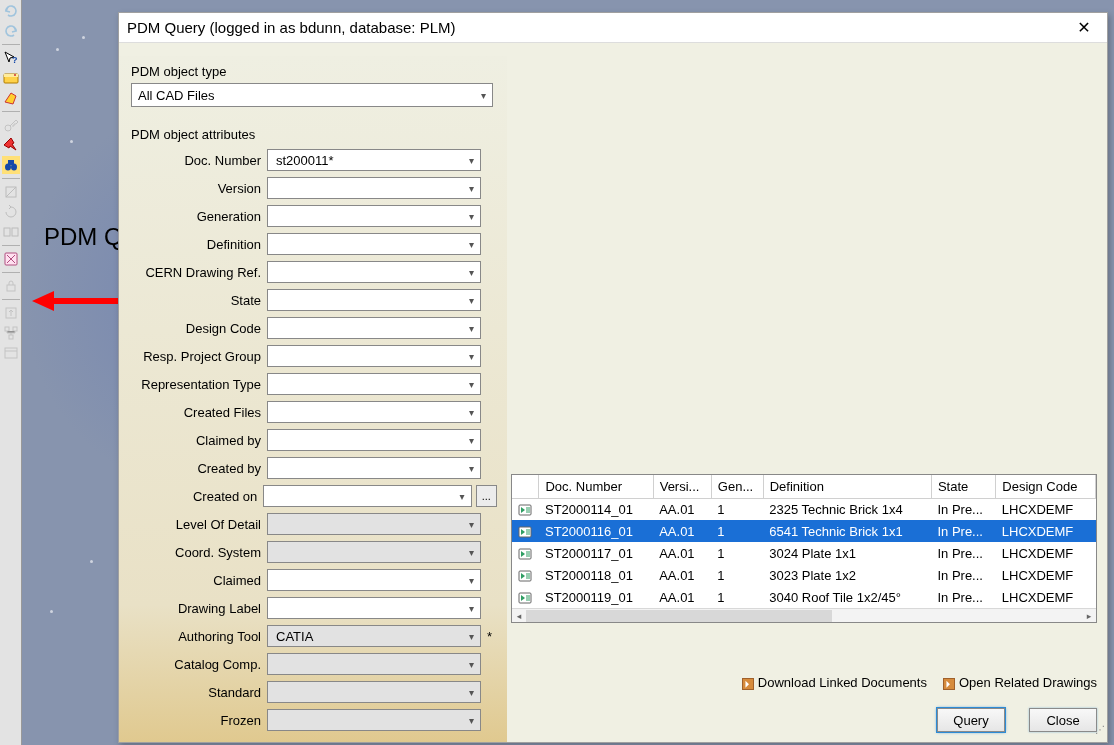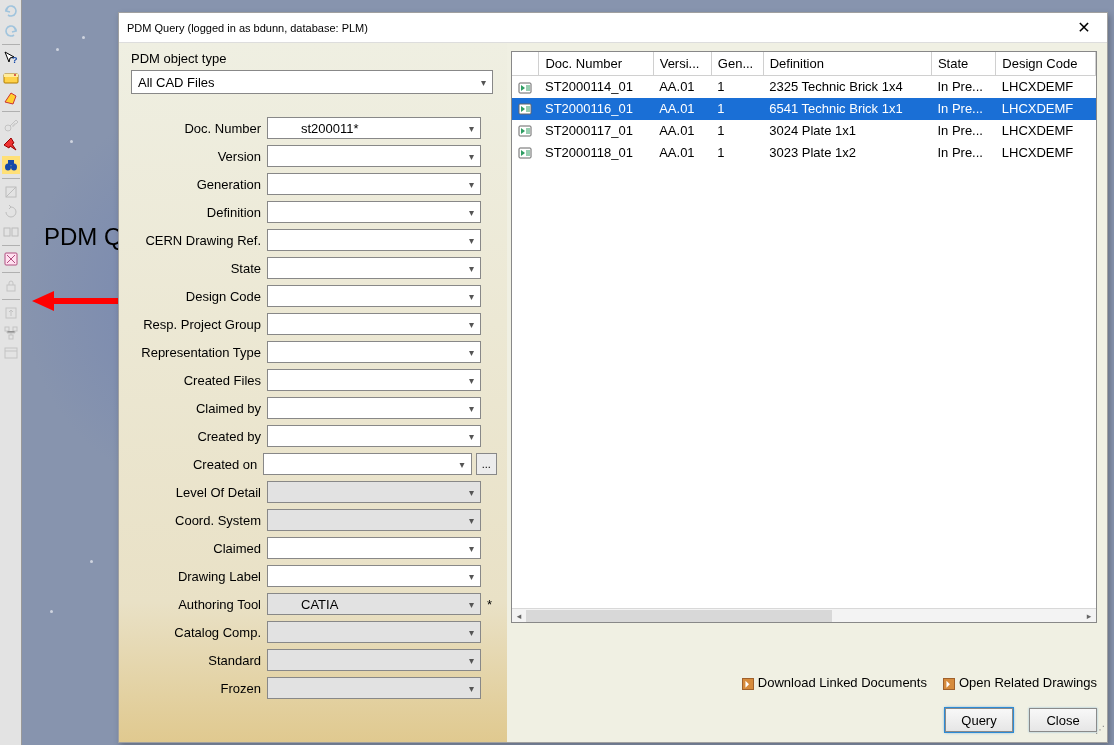--- a/index.html
+++ b/index.html
@@ -22,41 +22,41 @@
   
   .callout { position:absolute; left:44px; top:224px; font-size:24px;
              color:#000; line-height:1.1; font-weight:500;}
   .arrow { position:absolute; left:32px; top:288px; }
 
   
   .dialog { position:absolute; left:118px; top:12px; width:990px; height:731px;
             background:#f0f0e3; border:1px solid #a0a0a0; box-shadow:2px 3px 6px rgba(0,0,0,.25);}
   .titlebar { height:30px; background:#fff; display:flex; align-items:center;
               padding:0 8px; border-bottom:1px solid #ddd;}
-  .titlebar .title { flex:1; font-size:11px; }
+  .titlebar .title { flex:1; font-size:15px; }
   .titlebar .close { width:30px; text-align:center; font-size:16px; cursor:default; }
 
-  .body { display:flex; height:calc(100% - 30px);}
+  .body { display:flex; height:calc(100% - 30px);align-items:flex-end;}
 
   
   .attrpanel { width:388px; padding:8px 10px 8px 12px; display:flex; flex-direction:column;
                background:linear-gradient(180deg,#efefe2 0%, #e9e1c6 80%, #e0c98f 100%);
                position:relative;}
   .sectlabel { font-size:13px; margin-bottom:4px; }
   .type-combo { width:362px; height:24px; background:#fff; border:1px solid #888;
                 display:flex; align-items:center; padding:0 6px; justify-content:space-between;}
   .chev { font-size:10px; color:#555; }
   .attrsect { margin-top:20px; }
   .rows { display:flex; flex-direction:column; }
   .row { display:flex; align-items:center; height:28px; }
   .row .lbl { width:136px; text-align:right; padding-right:6px; font-size:13px;}
   .row .fld { width:214px; height:22px; background:#fff; border:1px solid #888;
               display:flex; align-items:center; padding:0 6px; justify-content:space-between;}
   .row .fld.grey { background:#e2e2e2; }
-  .row .fld input { border:none; outline:none; width:100%; font-size:13px; background:transparent;margin-left:25px;}
+  .row .fld input { border:none; outline:none; width:100%; font-size:13px; background:transparent;}
   .row .extra { width:22px; height:22px; margin-left:4px; background:#ececec;
                 border:1px solid #888; display:flex; align-items:center; justify-content:center;
                 font-size:11px;}
   .row .star { position:static; width:auto; height:auto; background:none; opacity:1;
                margin-left:6px; font-size:13px; }
 
   
   .results { flex:1; display:flex; flex-direction:column; padding:8px 10px 10px 4px;}
   .grid { flex:1; background:#fff; border:1px solid #888; overflow:hidden; display:flex; flex-direction:column;}
   table { width:100%; border-collapse:collapse; table-layout:fixed;}
@@ -78,21 +78,21 @@
                        background:#d8d8d8;}
 
   .linkrow { margin-top:52px; display:flex; justify-content:flex-end; gap:16px;
              font-size:13px; }
   .linkrow .chk { width:12px; height:12px; display:inline-block; background:#d68b3c;
                   border:1px solid #a0602a; margin-right:4px; vertical-align:middle;
                   position:relative;}
   .linkrow .chk::after{content:""; position:absolute; left:1px; top:1px;
                        border-left:5px solid #fff; border-top:5px solid transparent;
                        border-bottom:5px solid transparent; transform:scale(.7) translate(1px,-1px);}
-  .btnrow { margin-top:18px; display:flex; justify-content:flex-end; gap:16px;}
+  .btnrow { margin-top:18px; display:flex; justify-content:flex-end; gap:24px;}
   .winbtn { min-width:68px; height:24px; background:linear-gradient(#f8f8f8,#e6e6e6);
             border:1px solid #8a8a8a; font-size:13px; display:flex; align-items:center;
             justify-content:center; box-shadow:0 0 2px rgba(0,120,215,.4);}
   .winbtn.hl { box-shadow:0 0 0 1px #2d8bd6, 0 0 3px #2d8bd6;}
   .resize { position:absolute; right:2px; bottom:2px; width:12px; height:12px;
             color:#888; font-size:10px; line-height:4px; text-align:right;}
 </style>
 </head>
 <body>
 
@@ -224,20 +224,21 @@
   <div class="body">
 
     <div class="attrpanel">
       <div class="sectlabel">PDM object type</div>
       <div class="type-combo">
         <span>All CAD Files</span>
         <span class="chev">▾</span>
       </div>
 
       <div class="attrsect">
+        <div class="sectlabel">PDM object attributes</div>
         <div class="rows" id="attr-rows">
             <div class="row">
               <div class="lbl">Doc. Number</div>
               <div class="fld">
                 <input value="st200011*" style="">
                 <span class="chev">▾</span>
               </div>
             </div>
             <div class="row">
               <div class="lbl">Version</div>
@@ -454,20 +455,33 @@
     <path d="M3 4l4 3-4 3z" fill="#2f9e63"></path>
     <rect x="8" y="4" width="4" height="6" fill="#2f9e63" opacity=".5"></rect>
   </svg></td>
                 <td>ST2000118_01</td>
                 <td>AA.01</td>
                 <td>1</td>
                 <td>3023 Plate 1x2</td>
                 <td>In Pre...</td>
                 <td>LHCXDEMF</td>
               </tr>
+              <tr>
+                <td class="iconcell"><svg class="ficon" viewBox="0 0 14 14">
+    <rect x="1" y="2" width="12" height="10" rx="1" fill="#fff" stroke="#666"></rect>
+    <path d="M3 4l4 3-4 3z" fill="#2f9e63"></path>
+    <rect x="8" y="4" width="4" height="6" fill="#2f9e63" opacity=".5"></rect>
+  </svg></td>
+                <td>ST2000119_01</td>
+                <td>AA.01</td>
+                <td>1</td>
+                <td>3040 Roof Tile 1x2/45°</td>
+                <td>In Pre...</td>
+                <td>LHCXDEMF</td>
+              </tr>
             </tbody>
         </table>
         <div style="flex:1"></div>
         <div class="gridscroll">
           <div class="arrowbtn">◂</div>
           <div class="track">
               <div class="thumb"></div>
             </div>
           <div class="arrowbtn">▸</div>
         </div>

